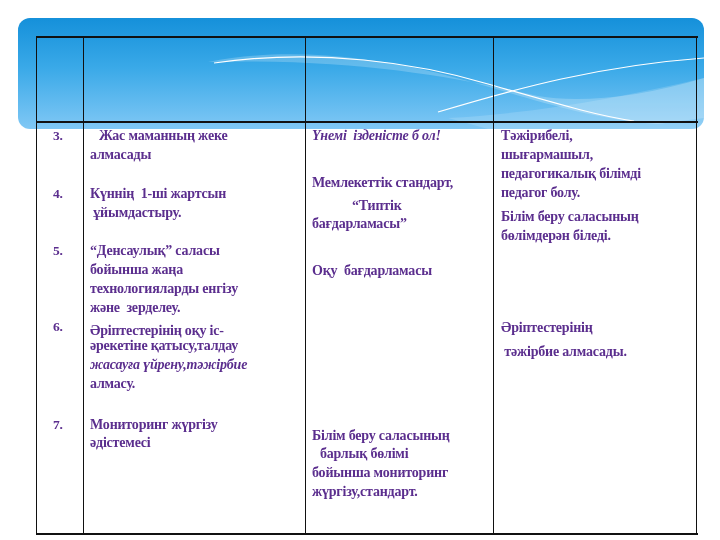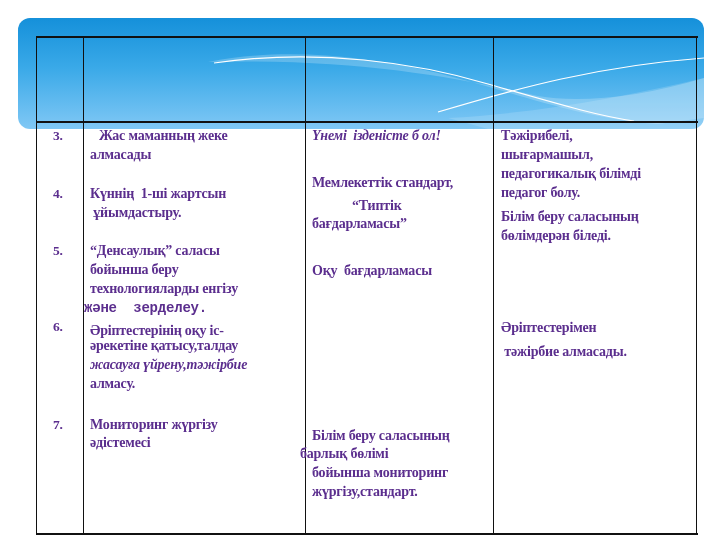--- a/index.html
+++ b/index.html
@@ -59,23 +59,23 @@
 <div>
   <div class="txt" style="left:99px; top:127px;">Жас маманның жеке</div>
   <div class="txt" style="left:90px; top:146px;">алмасады</div>
 </div>
 <div>
   <div class="txt" style="left:90px; top:185px;text-align:right;">Күннің  1-ші жартсын</div>
   <div class="txt" style="left:90px; top:204px;"> ұйымдастыру.</div>
 </div>
 <div>
   <div class="txt" style="left:90px; top:242px;">“Денсаулық” саласы</div>
-  <div class="txt" style="left:90px; top:261px;">бойынша беру</div>
+  <div class="txt" style="left:90px; top:261px;">бойынша жаңа</div>
   <div class="txt" style="left:90px; top:280px;">технологияларды енгізу</div>
-  <div class="txt" style="left:84px; top:299px;font-family:Liberation Mono, monospace;">және  зерделеу.</div>
+  <div class="txt" style="left:90px; top:299px;">және  зерделеу.</div>
 </div>
 <div>
   <div class="txt" style="left:90px; top:322px;">Әріптестерінің оқу іс-</div>
   <div class="txt" style="left:90px; top:337px;">әрекетіне қатысу,талдау</div>
   <div class="txt" style="left:90px; top:356px;font-style:italic;">жасауға үйрену,тәжірбие</div>
   <div class="txt" style="left:90px; top:375px;">алмасу.</div>
 </div>
 <div>
   <div class="txt" style="left:90px; top:416px;">Мониторинг жүргізу</div>
   <div class="txt" style="left:90px; top:434px;">әдістемесі</div>
@@ -83,31 +83,31 @@
 
 <div class="txt" style="left:312px; top:127px;font-style:italic;">Үнемі  ізденісте б ол!</div>
 <div class="txt" style="left:312px; top:174px;">Мемлекеттік стандарт,</div>
 <div>
   <div class="txt" style="left:312px; top:197px;margin-left:40px;">“Типтік</div>
   <div class="txt" style="left:312px; top:215px;">бағдарламасы”</div>
 </div>
 <div class="txt" style="left:312px; top:262px;">Оқу  бағдарламасы</div>
 <div>
   <div class="txt" style="left:312px; top:427px;">Білім беру саласының</div>
-  <div class="txt" style="left:300px; top:445px;">барлық бөлімі</div>
+  <div class="txt" style="left:320px; top:445px;">барлық бөлімі</div>
   <div class="txt" style="left:312px; top:464px;">бойынша мониторинг</div>
   <div class="txt" style="left:312px; top:483px;">жүргізу,стандарт.</div>
 </div>
 
 <div>
   <div class="txt" style="left:501px; top:127px;">Тәжірибелі,</div>
   <div class="txt" style="left:501px; top:146px;">шығармашыл,</div>
   <div class="txt" style="left:501px; top:165px;">педагогикалық білімді</div>
   <div class="txt" style="left:501px; top:184px;">педагог болу.</div>
 </div>
 <div>
   <div class="txt" style="left:501px; top:208px;">Білім беру саласының</div>
   <div class="txt" style="left:501px; top:227px;">бөлімдерән біледі.</div>
 </div>
 <div>
-  <div class="txt" style="left:501px; top:319px;">Әріптестерімен</div>
+  <div class="txt" style="left:501px; top:319px;">Әріптестерінің</div>
   <div class="txt" style="left:501px; top:343px;"> тәжірбие алмасады.</div>
 </div>
 
 </body></html>

